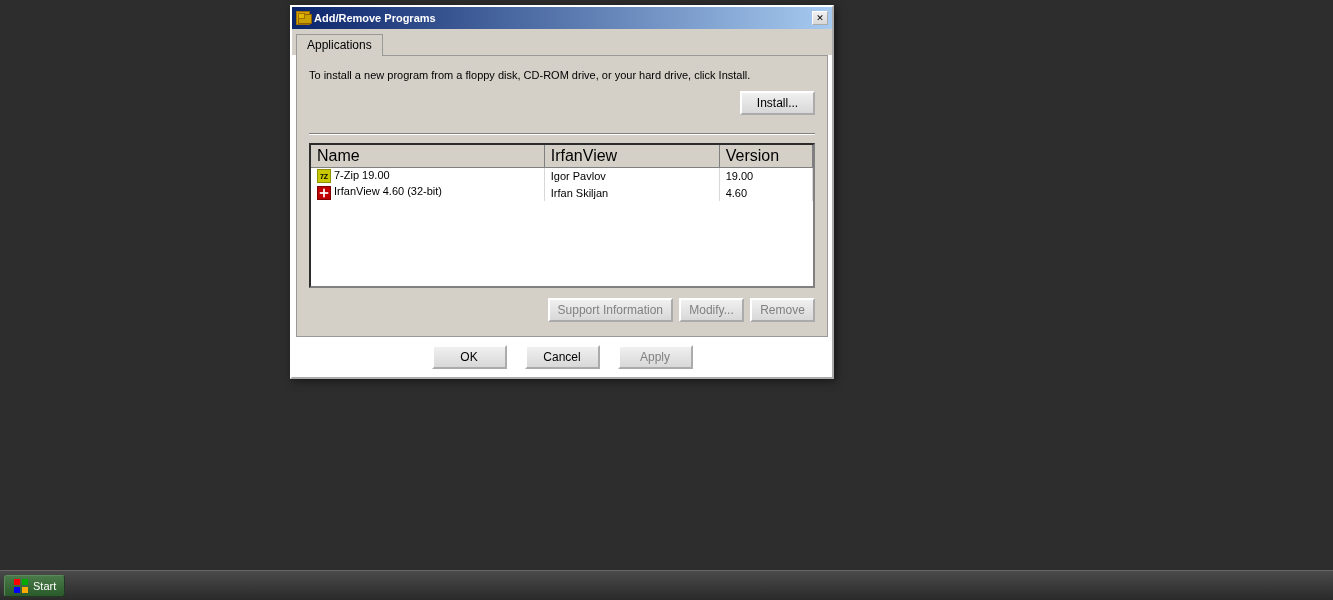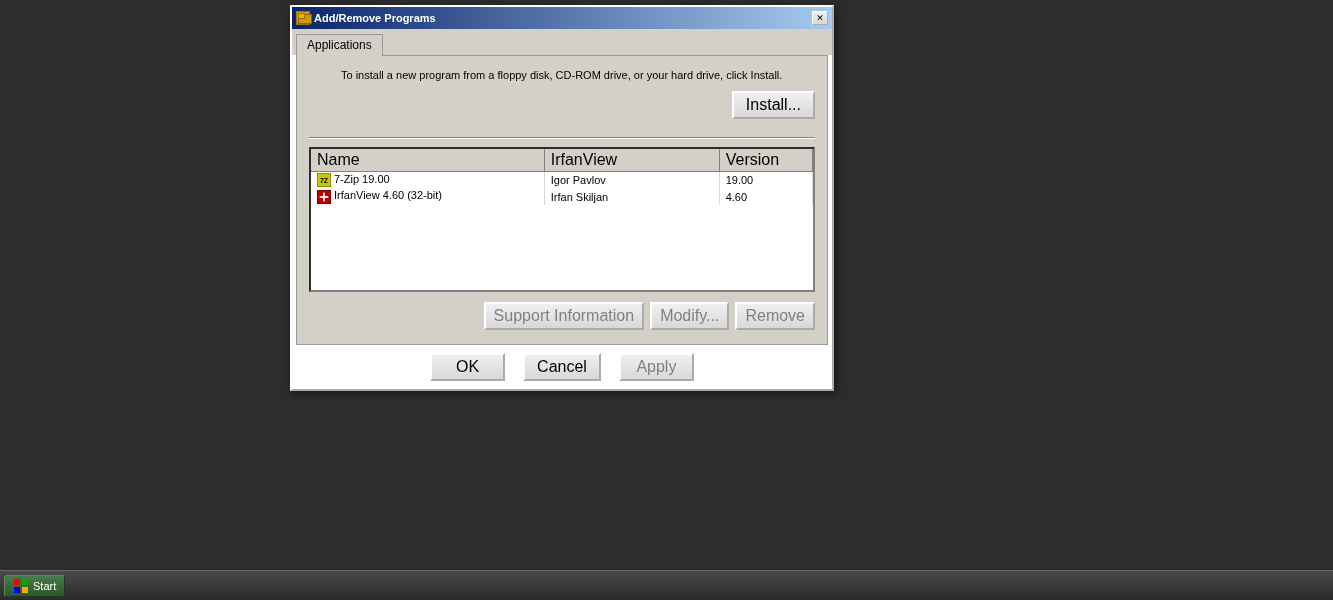--- a/index.html
+++ b/index.html
@@ -166,21 +166,20 @@
     
     .dialog-content {
       border: 1px solid #999;
       margin: 0 4px;
       background: #d4d0c8;
       padding: 12px;
     }
 
     .install-section {
       padding-bottom: 10px;
-      margin-left: 32px;
     }
 
     .install-text {
       font-size: 11px;
       color: #000;
       line-height: 1.4;
       margin-bottom: 8px;
     }
 
     .install-btn-row {
@@ -279,21 +278,21 @@
       display: flex;
       justify-content: center;
       gap: 18px;
     }
 
     
     .win-btn {
       background: linear-gradient(to bottom, #f0f0f0, #d8d8d8);
       border: 2px outset #ffffff;
       padding: 3px 12px;
-      font-size: 16px;
+      font-size: 12px;
       cursor: pointer;
       min-width: 75px;
       color: #000;
     }
 
     .win-btn:disabled, .win-btn.disabled {
       color: #808080;
     }
 
     .win-btn-small {

